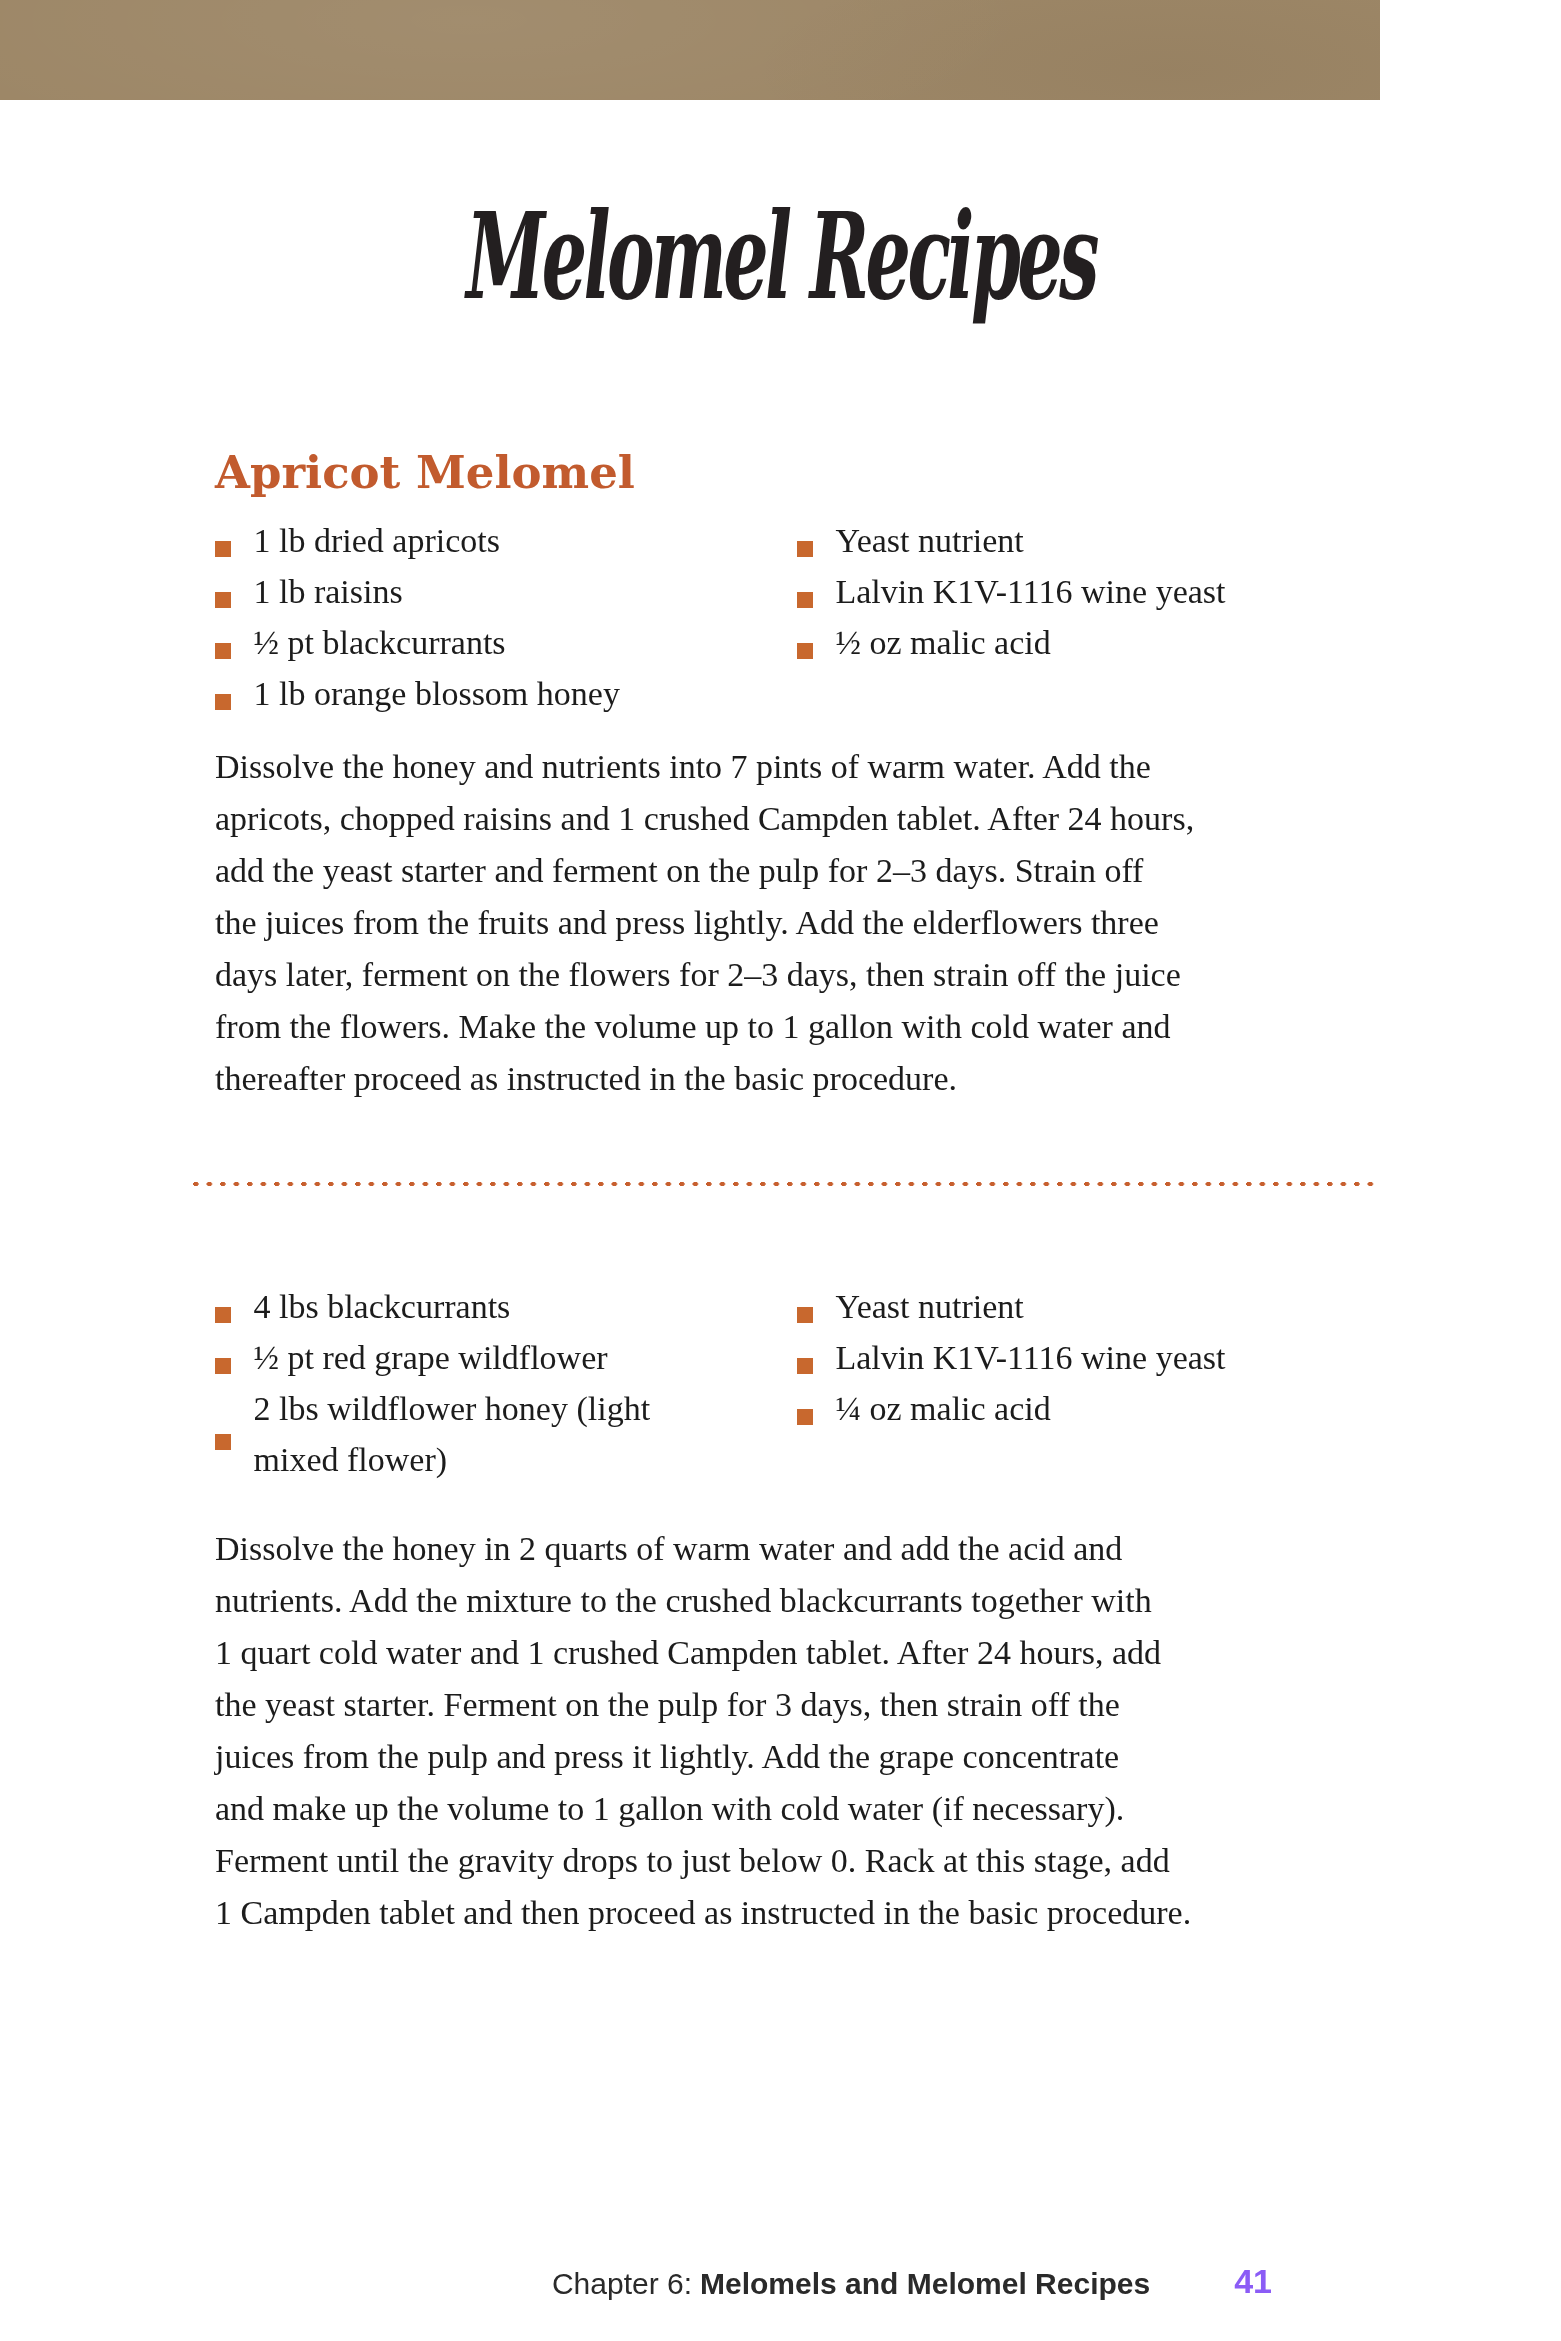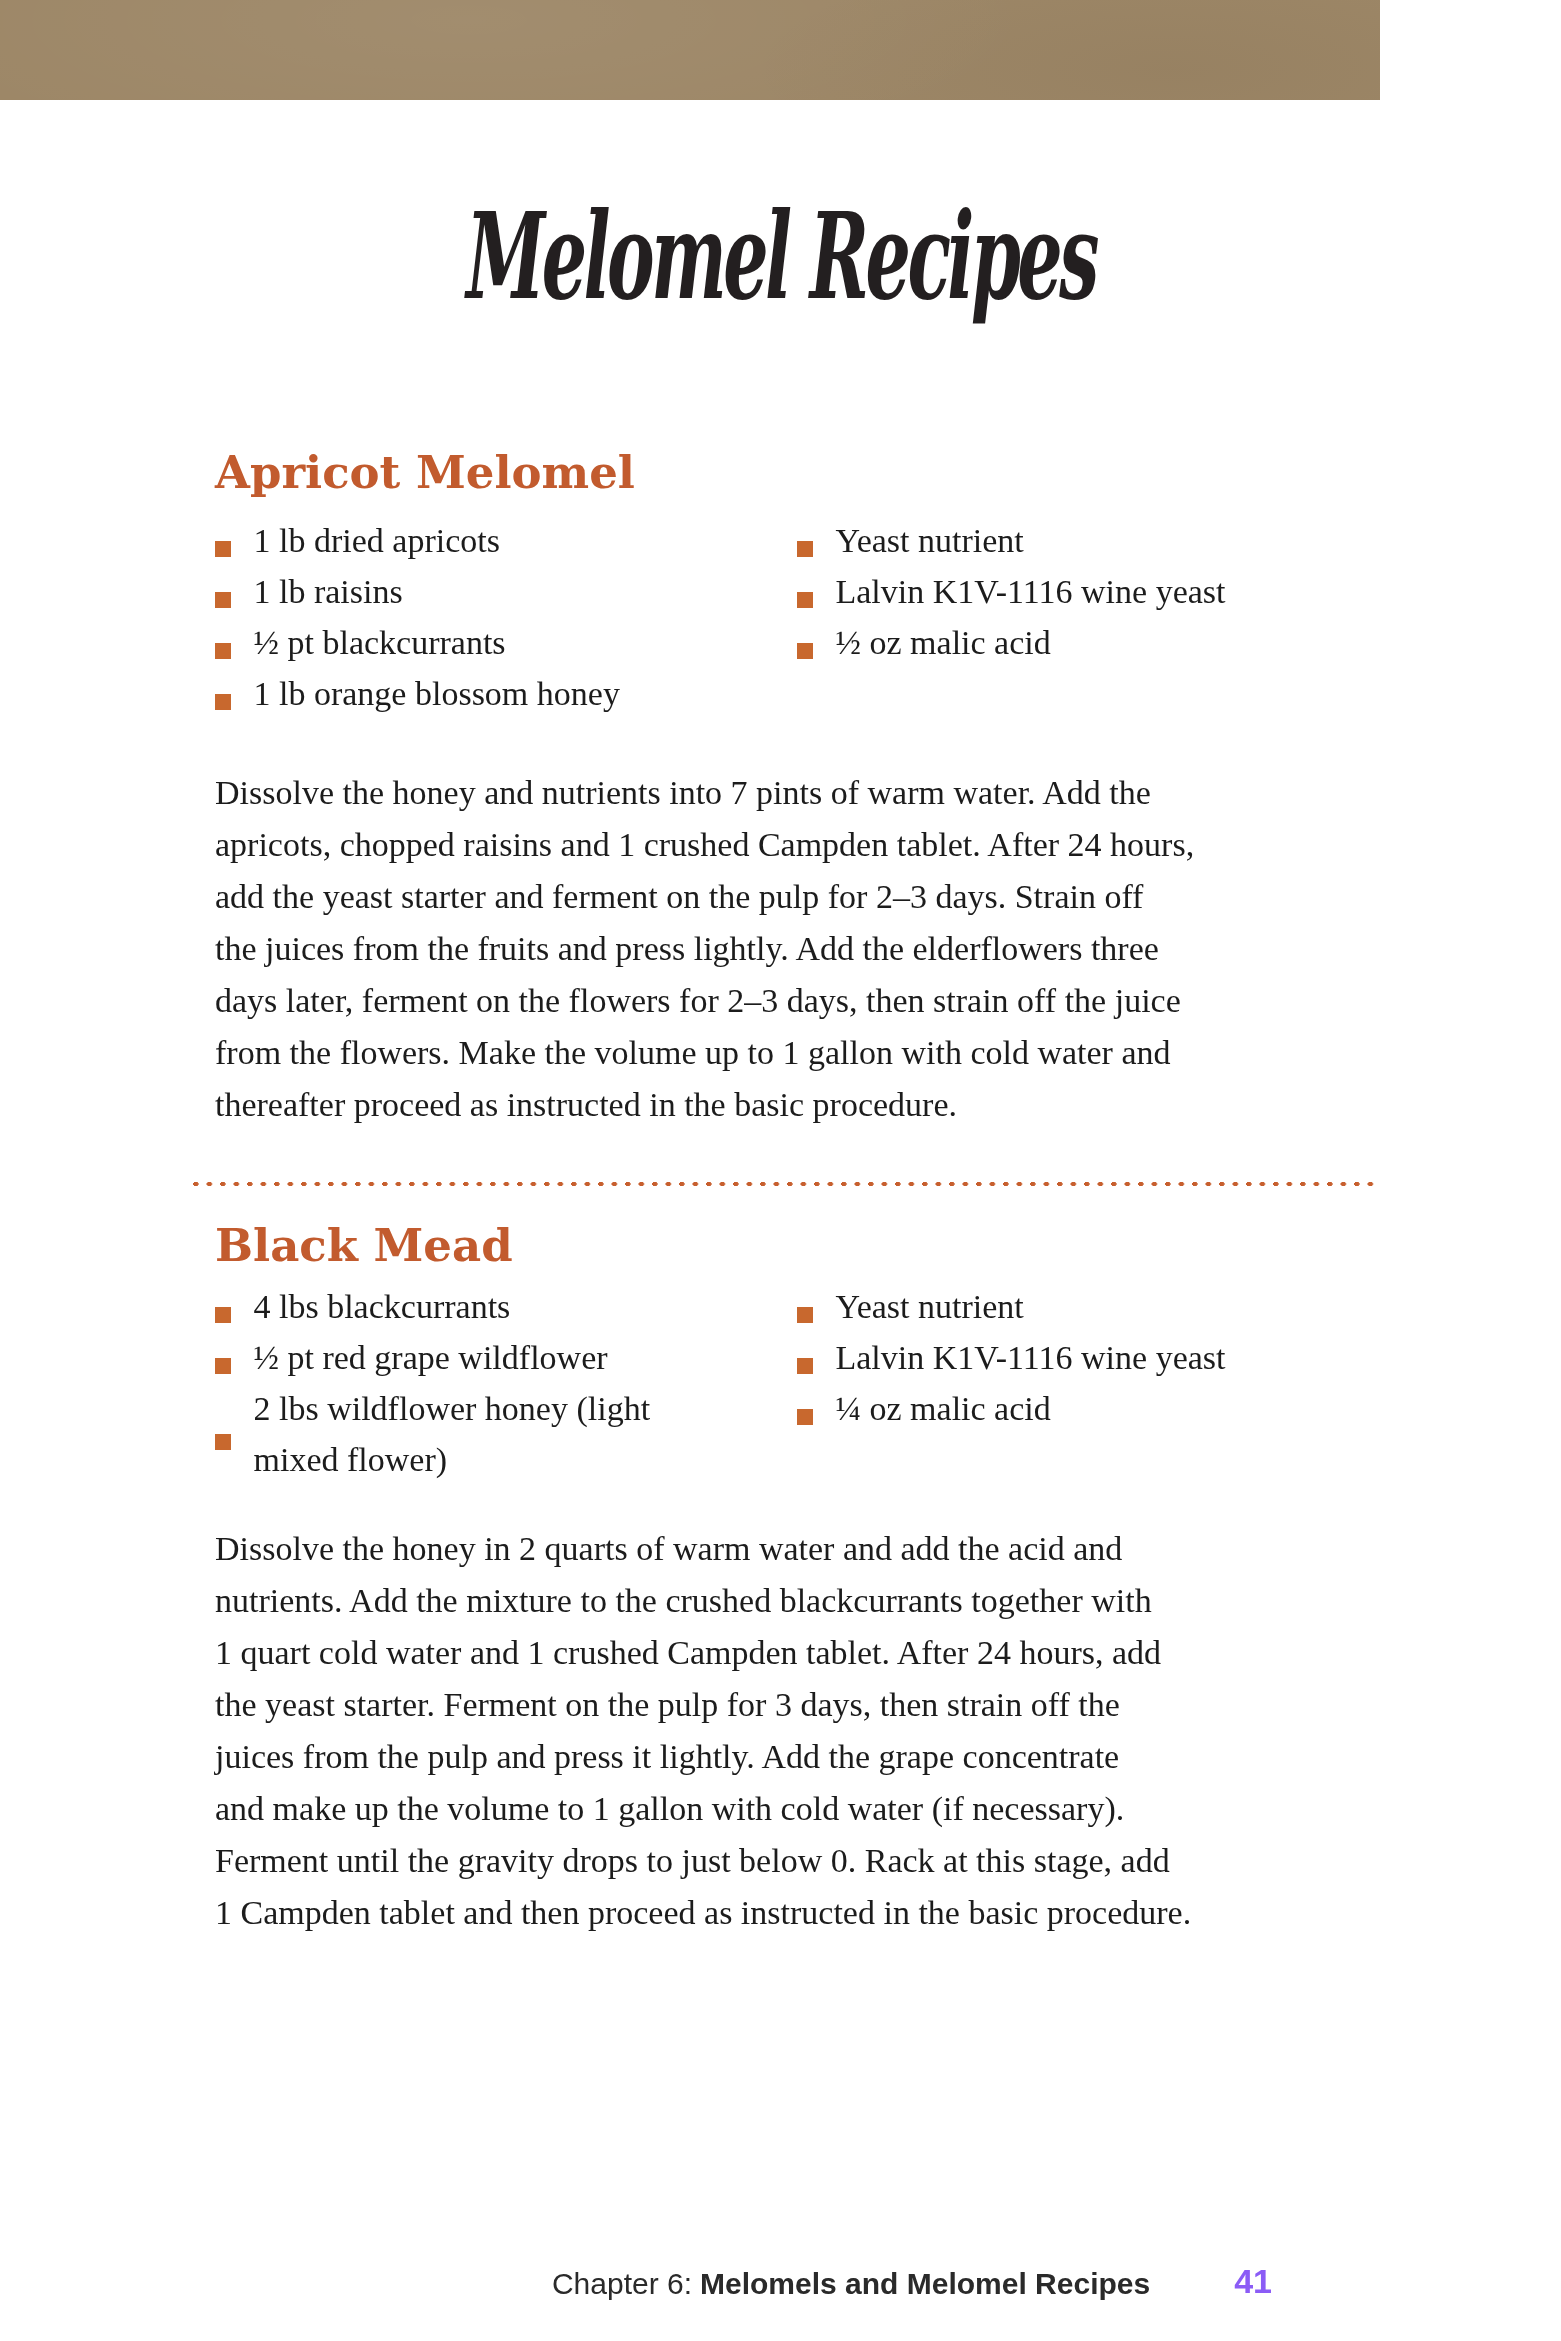--- a/index.html
+++ b/index.html
@@ -51,21 +51,21 @@
   .ing-text{white-space:pre-line;}
   .cols-1{top:515px;}
   .cols-2{top:1281px;}
   .col-left{left:215px;width:562px;}
   .col-right{left:797px;width:578px;}
   .instructions{
     position:absolute;left:215px;margin:0;width:1180px;
     font-size:34px;line-height:52px;
     white-space:pre-line;
   }
-  .para-1{top:767px;}
+  .para-1{top:741px;}
   .para-2{top:1523px;}
   .divider{
     position:absolute;left:193px;top:1181px;width:1196px;height:6.4px;
     background-image:radial-gradient(circle 2.6px at 2.8px 50%, #c75f2e 98%, rgba(0,0,0,0));
     background-size:13.5px 6.4px;
     background-repeat:repeat-x;
   }
   .footer{
     position:absolute;top:2262px;right:108px;
     display:flex;align-items:flex-end;
@@ -124,21 +124,20 @@
   <p class="instructions para-1">Dissolve the honey and nutrients into 7 pints of warm water. Add the
 apricots, chopped raisins and 1 crushed Campden tablet. After 24 hours,
 add the yeast starter and ferment on the pulp for 2–3 days. Strain off
 the juices from the fruits and press lightly. Add the elderflowers three
 days later, ferment on the flowers for 2–3 days, then strain off the juice
 from the flowers. Make the volume up to 1 gallon with cold water and
 thereafter proceed as instructed in the basic procedure.</p>
 
   <div class="divider"></div>
 
-  <h2 class="recipe-heading h-blackmead">Black Mead</h2>
 
   <ul class="ing-col cols-2 col-left">
     <li>
       <span class="bullet"></span>
       <span class="ing-text">4 lbs blackcurrants</span>
     </li>
     <li>
       <span class="bullet"></span>
       <span class="ing-text">½ pt red grape wildflower</span>
     </li>

